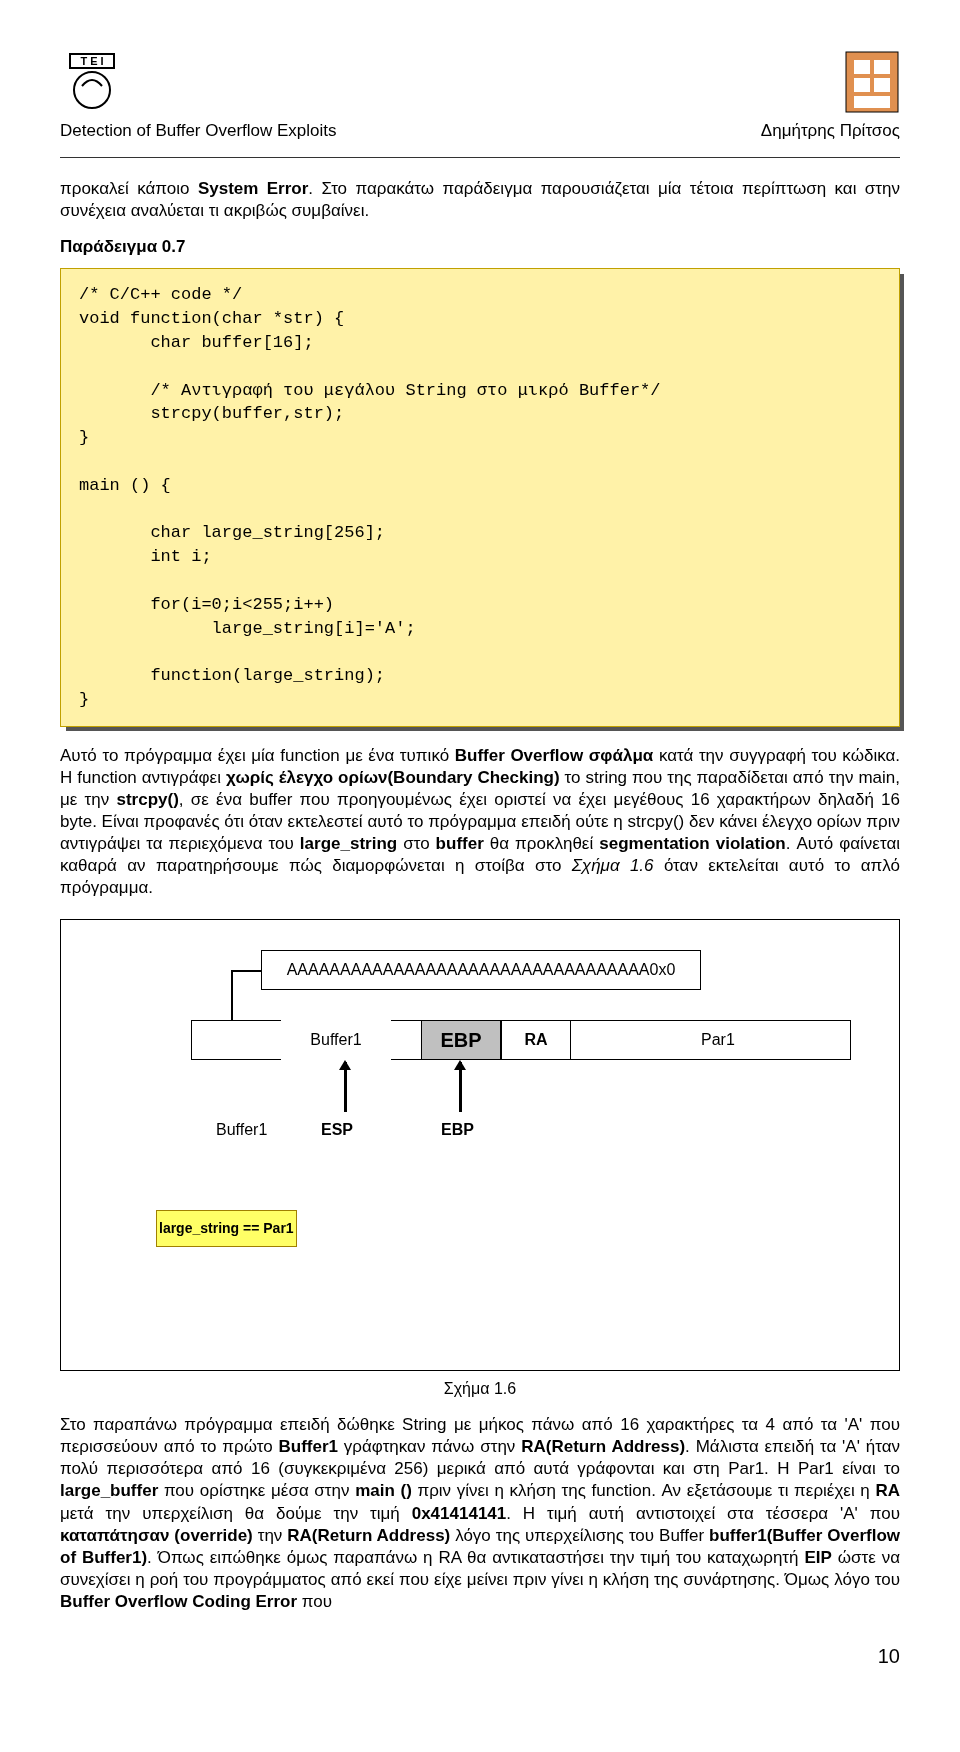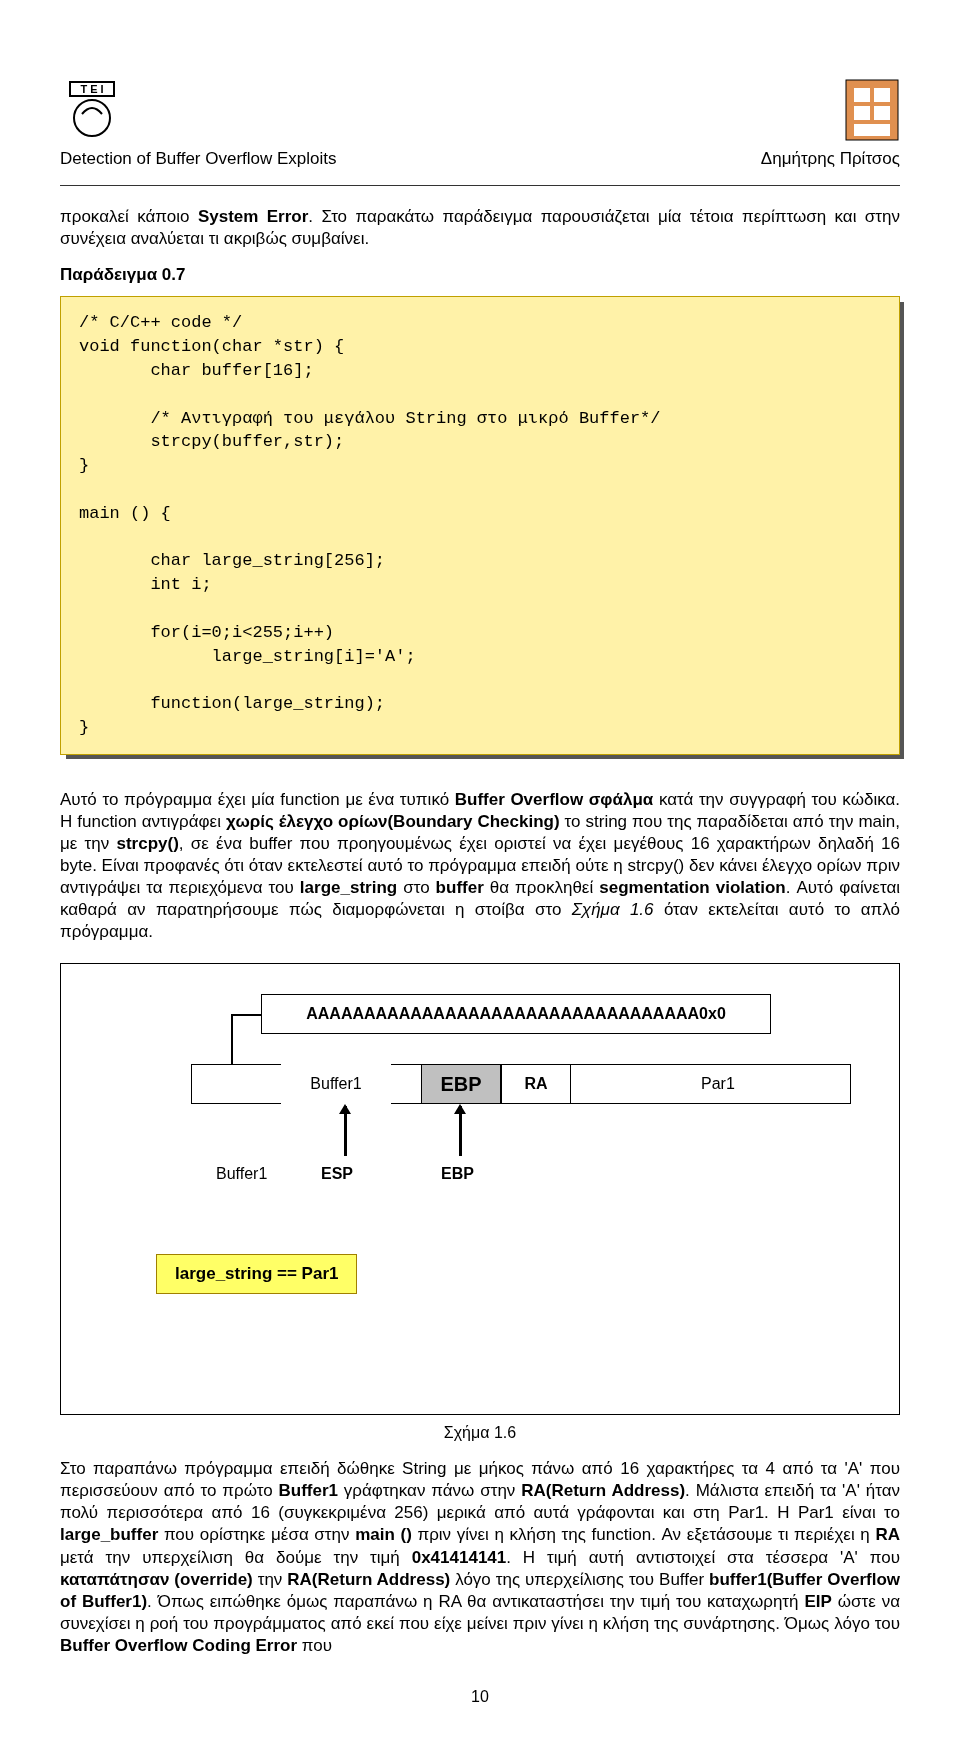--- a/index.html
+++ b/index.html
@@ -11,42 +11,41 @@
     font-size: 17px;
     line-height: 1.3;
     width: 960px;
     box-sizing: border-box;
   }
   .header-row {
     display: flex;
     justify-content: space-between;
     align-items: flex-start;
     margin-bottom: 6px;
-    margin-top: 28px;
   }
   .logo-left, .logo-right {
     display: flex;
     flex-direction: column;
     align-items: center;
   }
   .logo-left svg { width: 64px; height: 64px; }
   .logo-right svg { width: 56px; height: 64px; }
   .title-row {
     display: flex;
     justify-content: space-between;
     border-bottom: 1px solid #333;
     padding-bottom: 15px;
     margin-bottom: 20px;
   }
   .title-left, .title-right { font-size: 17px; }
   .para { text-align: justify; margin: 14px 0; }
   .heading-small { font-weight: bold; margin: 14px 0 10px; }
   .codebox-wrap {
     position: relative;
-    margin: 6px 0 34px;
+    margin: 6px 0 18px;
   }
   .codebox-shadow {
     position: absolute;
     top: 6px; left: 6px; right: -4px; bottom: -4px;
     background: #555;
   }
   .codebox {
     position: relative;
     background: #fff2a8;
     border: 1px solid #c0a000;
@@ -88,26 +87,26 @@
   }
   .label-plain {
     position: absolute;
     font-size: 16px;
     background: none;
   }
   .yellowbox {
     position: absolute;
     background: #ffff66;
     border: 1px solid #a08000;
-    padding: 8px 18px;
+    padding: 8px 2px;
     font-weight: bold;
-    font-size: 17px;
+    font-size: 14px;
   }
   .caption { text-align: center; font-size: 16px; margin-bottom: 14px; }
-  .pagenum { text-align: center; margin-top: 30px; font-size: 16px; }
+  .pagenum { text-align: right; margin-top: 30px; font-size: 20px; }
   b { font-weight: bold; }
 </style>
 </head>
 <body>
 
 <div class="header-row">
   <div class="logo-left">
     <svg viewBox="0 0 64 64">
       <circle cx="32" cy="40" r="18" fill="none" stroke="#000" stroke-width="2"></circle>
       <path d="M22 36 Q32 24 42 36" fill="none" stroke="#000" stroke-width="2"></path>
@@ -159,21 +158,21 @@
        function(large_string);
 }</div>
 </div>
 
 <div class="para">
   <span>Αυτό το πρόγραμμα έχει μία function με ένα τυπικό </span><b>Buffer Overflow σφάλμα</b><span> κατά την συγγραφή του κώδικα. Η function αντιγράφει </span><b>χωρίς έλεγχο ορίων(Boundary Checking)</b><span> το string που της παραδίδεται από την main, με την </span><b>strcpy()</b><span>, σε ένα buffer που προηγουμένως έχει οριστεί να έχει μεγέθους 16 χαρακτήρων δηλαδή 16 byte. Είναι προφανές ότι όταν εκτελεστεί αυτό το πρόγραμμα επειδή ούτε η strcpy() δεν κάνει έλεγχο ορίων πριν αντιγράψει τα περιεχόμενα του </span><b>large_string</b><span> στο </span><b>buffer</b><span> θα προκληθεί </span><b>segmentation violation</b><span>. Αυτό φαίνεται καθαρά αν παρατηρήσουμε πώς διαμορφώνεται η στοίβα στο </span><i>Σχήμα 1.6</i><span> όταν εκτελείται αυτό το απλό πρόγραμμα.</span>
 </div>
 
 <div class="diagram-wrap">
 
-  <div class="box" style="left:200px; top:30px; width:510px; height:40px;font-weight:bold;">AAAAAAAAAAAAAAAAAAAAAAAAAAAAAAAAAA0x0</div>
+  <div class="box" style="left:200px; top:30px; width:440px; height:40px;">AAAAAAAAAAAAAAAAAAAAAAAAAAAAAAAAAA0x0</div>
 
   <div class="arrow" style="left:170px; top:50px; width:30px; height:2px;"></div>
   <div class="arrow" style="left:170px; top:50px; width:2px; height:70px;"></div>
   <div class="arrow" style="left:170px; top:118px; width:40px; height:2px;"></div>
   <div style="position:absolute; left:206px; top:113px; width:0;height:0;border-top:6px solid transparent;border-bottom:6px solid transparent;border-left:10px solid #000;"></div>
 
   <div class="box" style="left:130px; top:100px; width:660px; height:40px; border:1px solid #000;"></div>
   <div class="box" style="left:220px; top:100px; width:110px; height:40px; border:none;">Buffer1</div>
   <div class="box" style="left:360px; top:100px; width:80px; height:40px; background:#c0c0c0; font-size:20px; font-weight:bold;">EBP</div>
   <div class="box" style="left:440px; top:100px; width:70px; height:40px; font-weight:bold;">RA</div>

